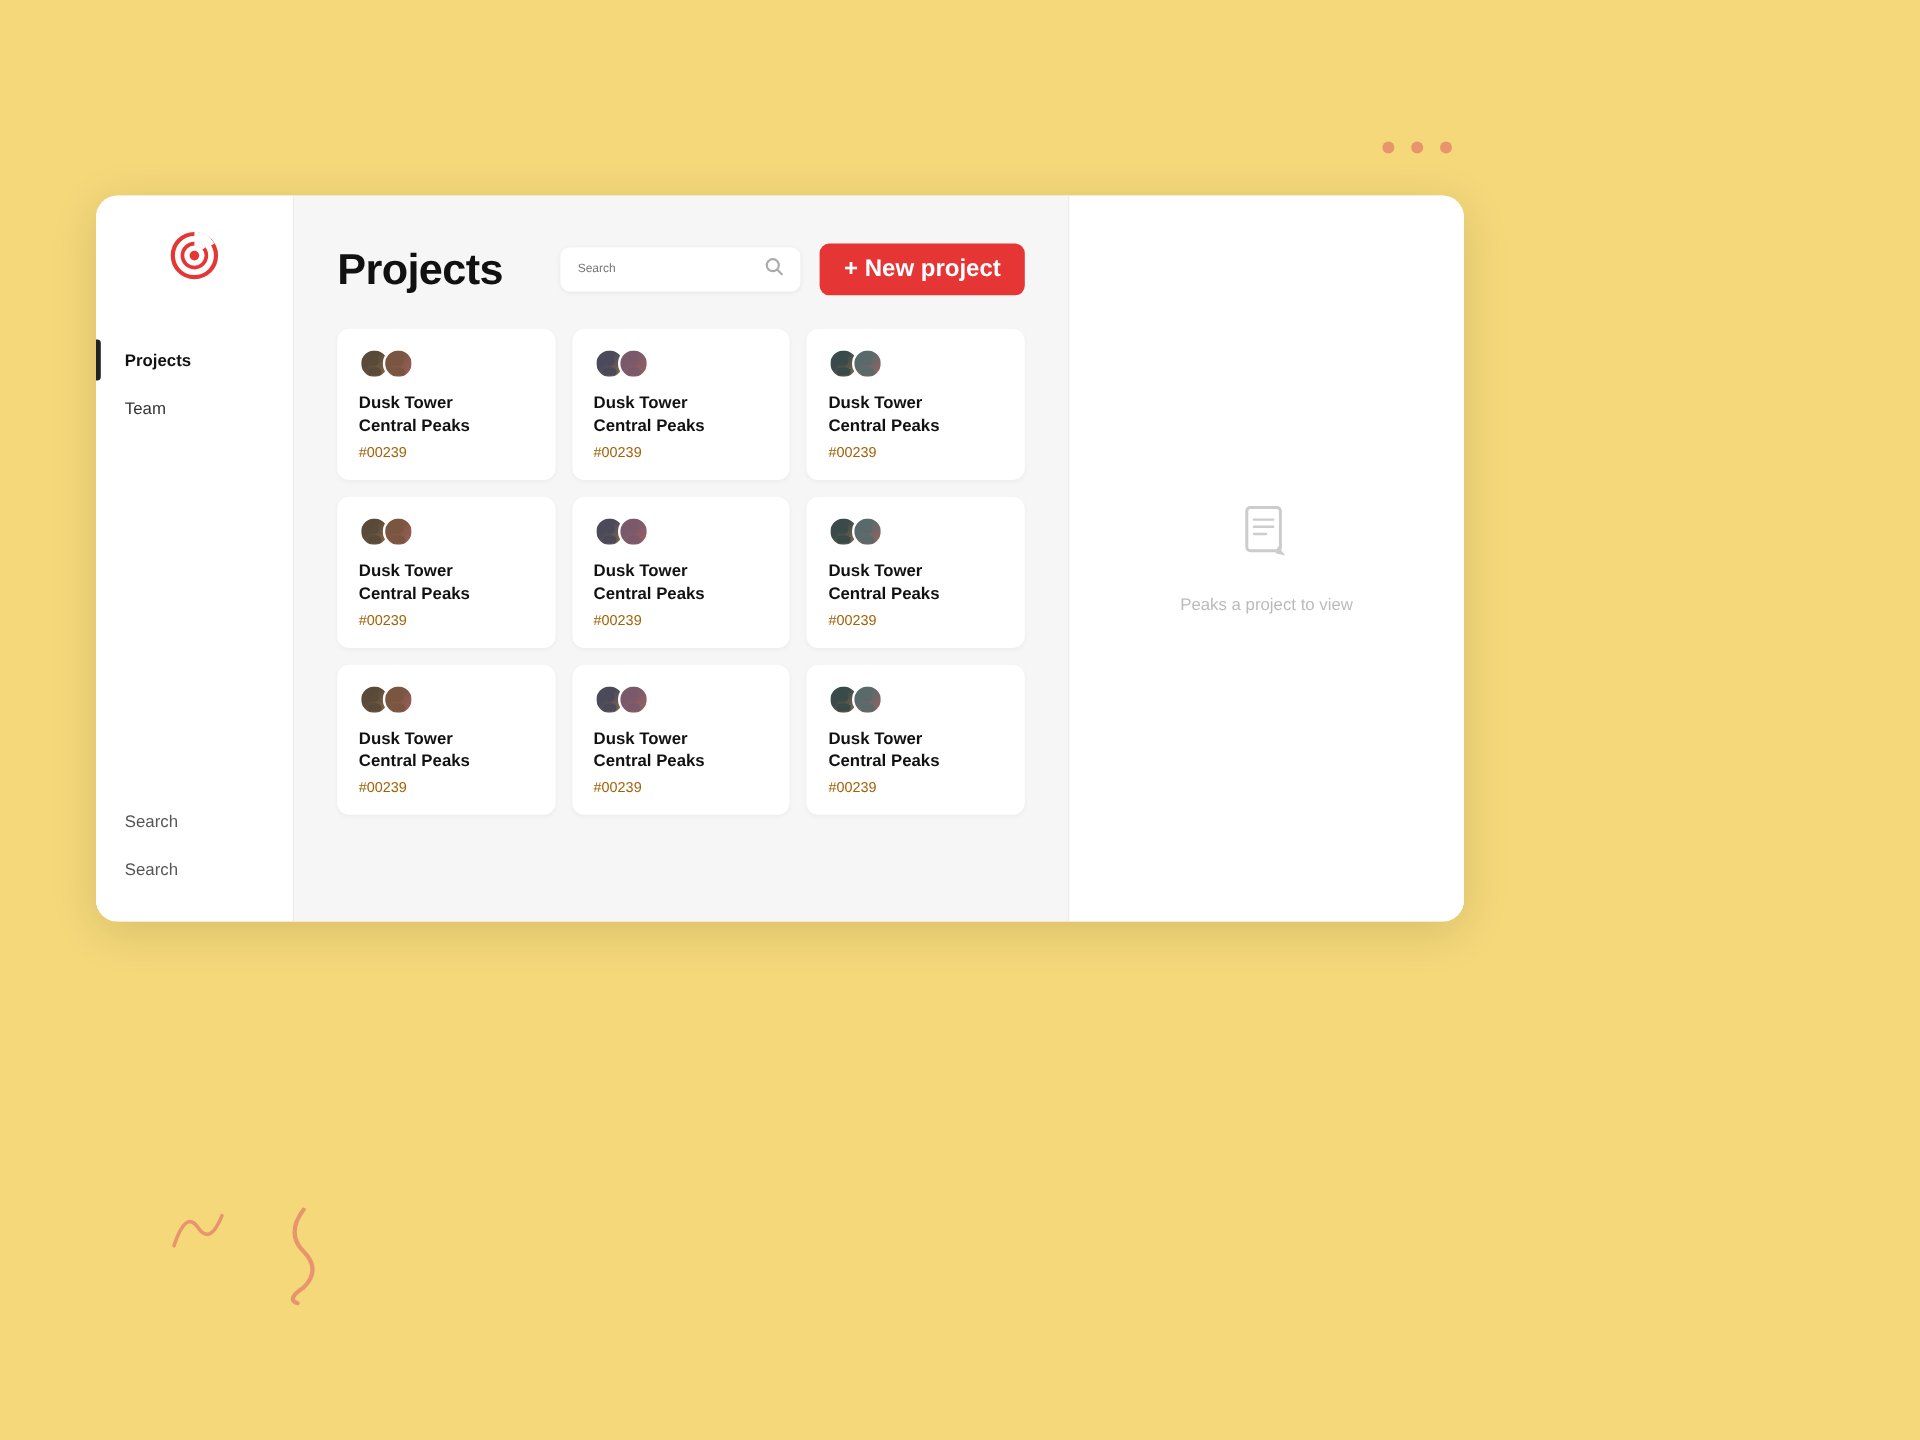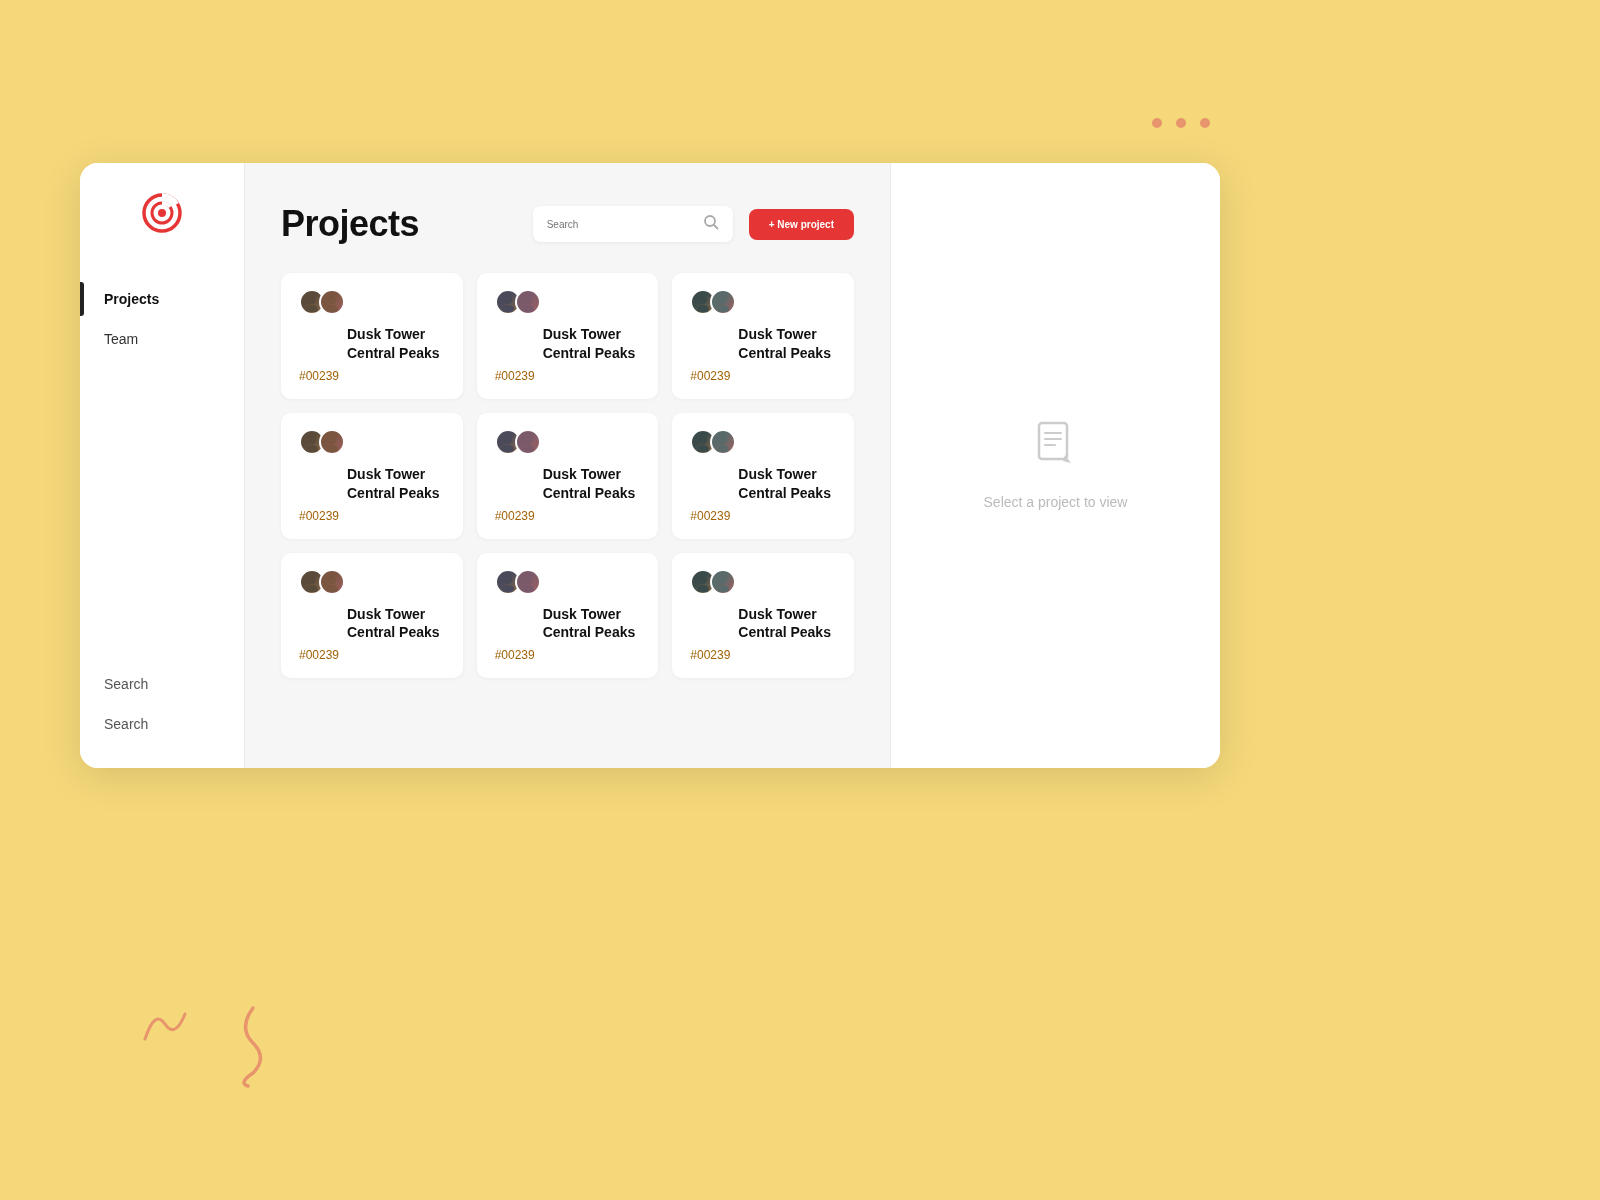--- a/index.html
+++ b/index.html
@@ -168,21 +168,21 @@
       color: #999;
       font-size: 16px;
     }
 
     .new-project-btn {
       background: #e63535;
       color: white;
       border: none;
       border-radius: 8px;
       padding: 10px 20px;
-      font-size: 10px;
+      font-size: 20px;
       font-weight: 600;
       cursor: pointer;
       display: flex;
       align-items: center;
       gap: 6px;
       white-space: nowrap;
     }
 
     
     .projects-grid {
@@ -219,21 +219,20 @@
     .avatar:first-child {
       margin-left: 0;
     }
 
     .card-name {
       font-size: 14px;
       font-weight: 600;
       color: #111;
       line-height: 1.35;
       margin-bottom: 6px;
-      margin-left: 48px;
     }
 
     .card-id {
       font-size: 12px;
       color: #a16207;
     }
 
     
     .right-panel {
       width: 330px;
@@ -509,16 +508,16 @@
       
       <svg width="45" height="50" viewBox="0 0 45 50" fill="none">
         <rect x="6" y="2" width="28" height="36" rx="3" stroke="#ccc" stroke-width="2.5" fill="none"></rect>
         <line x1="12" y1="12" x2="28" y2="12" stroke="#ccc" stroke-width="2" stroke-linecap="round"></line>
         <line x1="12" y1="18" x2="28" y2="18" stroke="#ccc" stroke-width="2" stroke-linecap="round"></line>
         <line x1="12" y1="24" x2="22" y2="24" stroke="#ccc" stroke-width="2" stroke-linecap="round"></line>
 
         <path d="M32 34 L38 42 L30 40 Z" fill="#ccc"></path>
       </svg>
     </div>
-    <p class="empty-state-text">Select a project to view</p>
+    <p class="empty-state-text">Peaks a project to view</p>
   </div>
 
 </div>
 
 </body></html>

